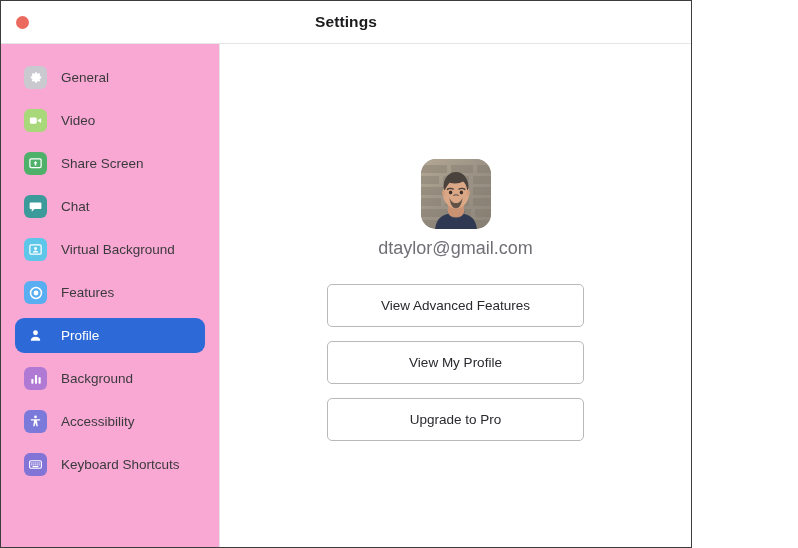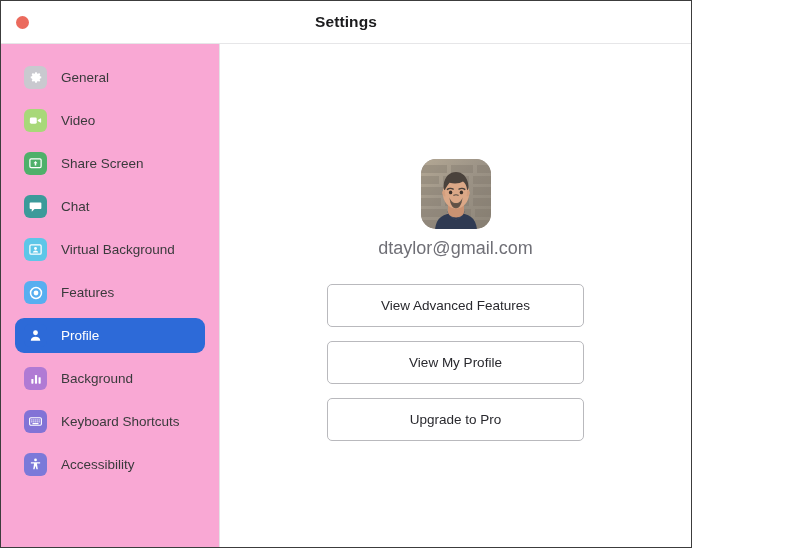--- a/index.html
+++ b/index.html
@@ -239,20 +239,30 @@
 
       <div class="nav-item">
         <span class="nav-icon" style="background:#b07ad4">
           <svg width="14" height="14" viewBox="0 0 24 24" fill="#ffffff">
             <rect x="4" y="12" width="3.6" height="8" rx="1"></rect>
             <rect x="10.2" y="5" width="3.6" height="15" rx="1"></rect>
             <rect x="16.4" y="9" width="3.6" height="11" rx="1"></rect>
           </svg>
         </span>
         <span class="nav-label">Background</span>
+      </div>
+
+      <div class="nav-item">
+        <span class="nav-icon" style="background:#7b79d9">
+          <svg width="15" height="15" viewBox="0 0 24 24" fill="#ffffff">
+            <circle cx="12" cy="4.6" r="2.2"></circle>
+            <path d="M4.6 8.2h14.8v2.1h-5.1l1.4 9.4h-2.2L12 13.9l-1.5 5.8H8.3l1.4-9.4H4.6V8.2z"></path>
+          </svg>
+        </span>
+        <span class="nav-label">Accessibility</span>
       </div>
 
       <div class="nav-item">
         <span class="nav-icon" style="background:#8273d6">
           <svg width="15" height="15" viewBox="0 0 24 24">
             <rect x="2.6" y="6" width="18.8" height="12" rx="2" fill="none" stroke="#ffffff" stroke-width="1.8"></rect>
             <g fill="#ffffff">
               <rect x="5.2" y="8.6" width="1.9" height="1.9"></rect>
               <rect x="8.4" y="8.6" width="1.9" height="1.9"></rect>
               <rect x="11.6" y="8.6" width="1.9" height="1.9"></rect>
@@ -261,30 +271,20 @@
               <rect x="5.2" y="11.6" width="1.9" height="1.9"></rect>
               <rect x="8.4" y="11.6" width="1.9" height="1.9"></rect>
               <rect x="11.6" y="11.6" width="1.9" height="1.9"></rect>
               <rect x="14.8" y="11.6" width="1.9" height="1.9"></rect>
               <rect x="18" y="11.6" width="1.1" height="1.9"></rect>
               <rect x="7" y="14.4" width="10" height="1.9" rx="0.8"></rect>
             </g>
           </svg>
         </span>
         <span class="nav-label">Keyboard Shortcuts</span>
-      </div>
-
-      <div class="nav-item">
-        <span class="nav-icon" style="background:#7b79d9">
-          <svg width="15" height="15" viewBox="0 0 24 24" fill="#ffffff">
-            <circle cx="12" cy="4.6" r="2.2"></circle>
-            <path d="M4.6 8.2h14.8v2.1h-5.1l1.4 9.4h-2.2L12 13.9l-1.5 5.8H8.3l1.4-9.4H4.6V8.2z"></path>
-          </svg>
-        </span>
-        <span class="nav-label">Accessibility</span>
       </div>
 
     </nav>
 
     <section class="main">
 
       <div class="avatar">
         <svg width="70" height="70" viewBox="0 0 70 70">
           <defs>
             <linearGradient id="wall" x1="0" y1="0" x2="1" y2="1">

